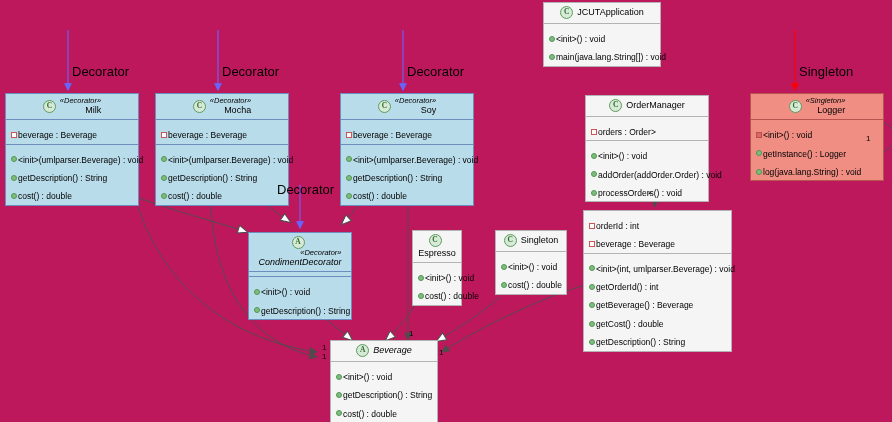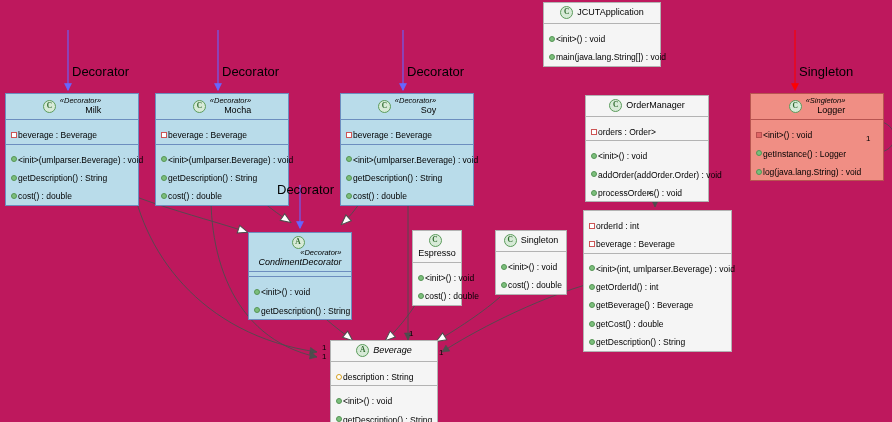--- a/index.html
+++ b/index.html
@@ -240,23 +240,20 @@
       <div class="mrow"><span class="vis pub"><i></i></span><span>getBeverage() : Beverage</span></div>
       <div class="mrow"><span class="vis pub"><i></i></span><span>getCost() : double</span></div>
       <div class="mrow"><span class="vis pub"><i></i></span><span>getDescription() : String</span></div>
     </div>
   </div>
 
   <div class="uclass grey abstract" style="left:330px;top:340px;width:108px;">
     <div class="uhead single">
       <span class="cmark">A</span><span class="cname">Beverage</span>
     </div>
-    <div class="sect attrs">
-      <div class="mrow"><span class="vis prot"><i></i></span><span>description : String</span></div>
-    </div>
     <div class="sect">
       <div class="mrow"><span class="vis pub"><i></i></span><span>&lt;init&gt;() : void</span></div>
       <div class="mrow"><span class="vis pub"><i></i></span><span>getDescription() : String</span></div>
       <div class="mrow"><span class="vis pub"><i></i></span><span>cost() : double</span></div>
     </div>
   </div>
 
   <div class="elabel" style="left:72px;top:64px;">Decorator</div>
   <div class="elabel" style="left:222px;top:64px;">Decorator</div>
   <div class="elabel" style="left:407px;top:64px;">Decorator</div>

